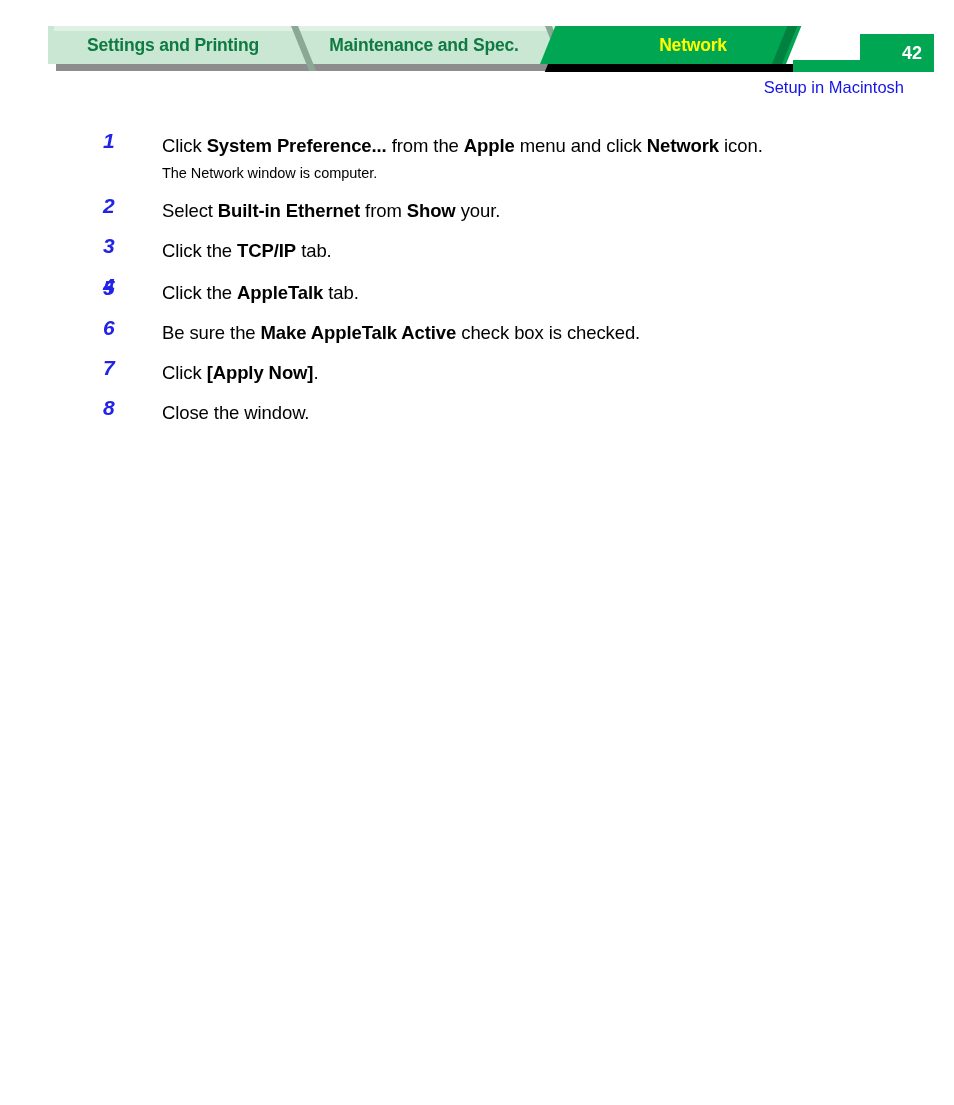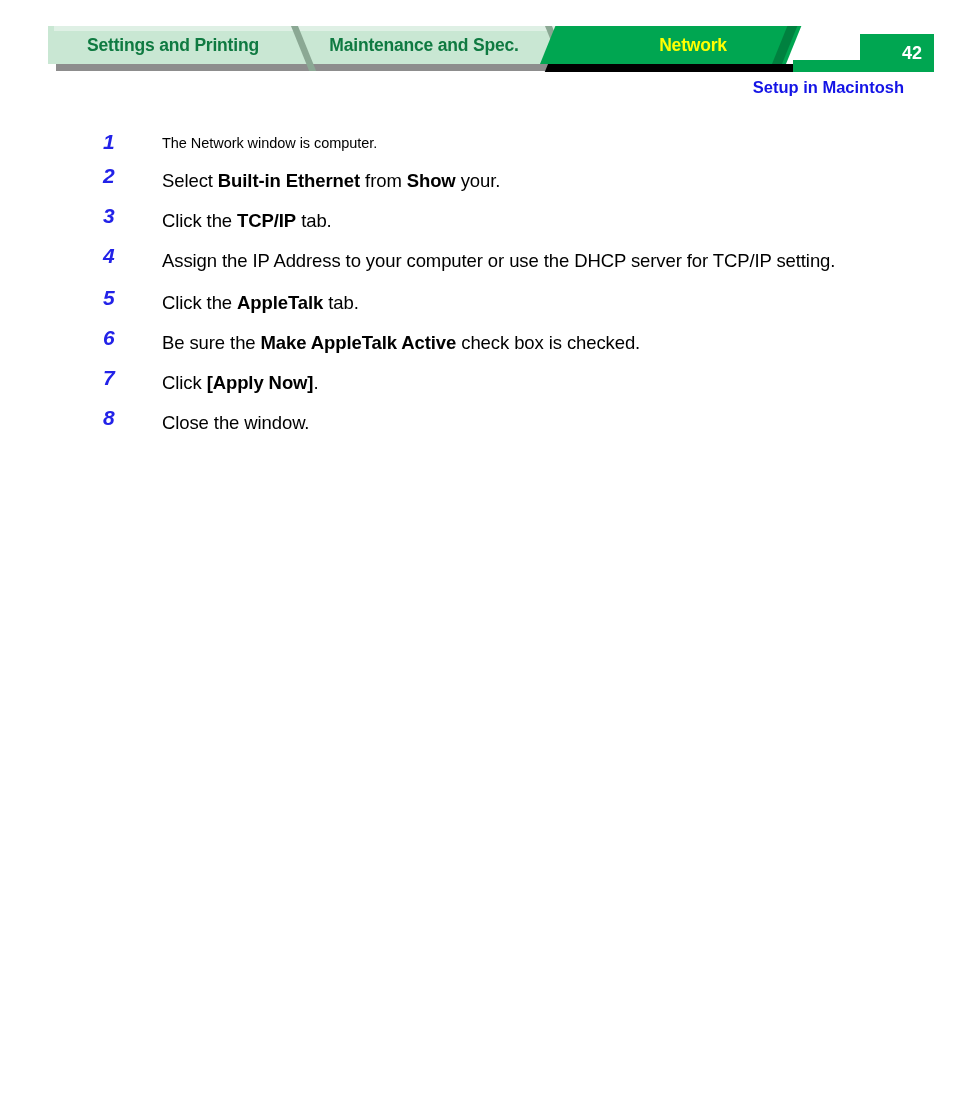--- a/index.html
+++ b/index.html
@@ -143,21 +143,21 @@
     padding-left: 30px;
   }
 
   
   #subtitle {
     position: absolute;
     right: 50px;
     top: 78px;
     color: #1414e6;
     font-size: 16.5px;
-    font-weight: bold;
+    font-weight: normal;
     white-space: nowrap;
   }
 
   
   #content {
     position: absolute;
     left: 97px;
     top: 131px;
     width: 820px;
   }
@@ -239,33 +239,33 @@
   <div class="tab-inactive" style="left:10px; width:230px;">Settings and Printing</div>
   <div id="tab-active-label">Network</div>
 </div>
 
 <div id="subtitle">Setup in Macintosh</div>
 
 <div id="content">
   <div id="steps-list">
       <div class="step sp-1">
         <div class="step-num">1</div>
+        <div class="step-text"><span>Click </span><b>System Preference...</b><span> from the </span><b>Apple</b><span> menu and click </span><b>Network</b><span> icon.</span></div>
         <div class="note">The Network window is computer.</div>
       </div>
       <div class="step sp-2">
         <div class="step-num">2</div>
         <div class="step-text"><span>Select </span><b>Built-in Ethernet</b><span> from </span><b>Show</b><span> your.</span></div>
       </div>
       <div class="step sp-2">
         <div class="step-num">3</div>
         <div class="step-text"><span>Click the </span><b>TCP/IP</b><span> tab.</span></div>
       </div>
       <div class="step sp-1">
         <div class="step-num">4</div>
-        <div class="step-text"><span>Assign the IP Address to your computer or use the DHCP server for TCP/IP setting.</span></div>
       </div>
       <div class="step sp-2">
         <div class="step-num">5</div>
         <div class="step-text"><span>Click the </span><b>AppleTalk</b><span> tab.</span></div>
       </div>
       <div class="step sp-2">
         <div class="step-num">6</div>
         <div class="step-text"><span>Be sure the </span><b>Make AppleTalk Active</b><span> check box is checked.</span></div>
       </div>
       <div class="step sp-2">

